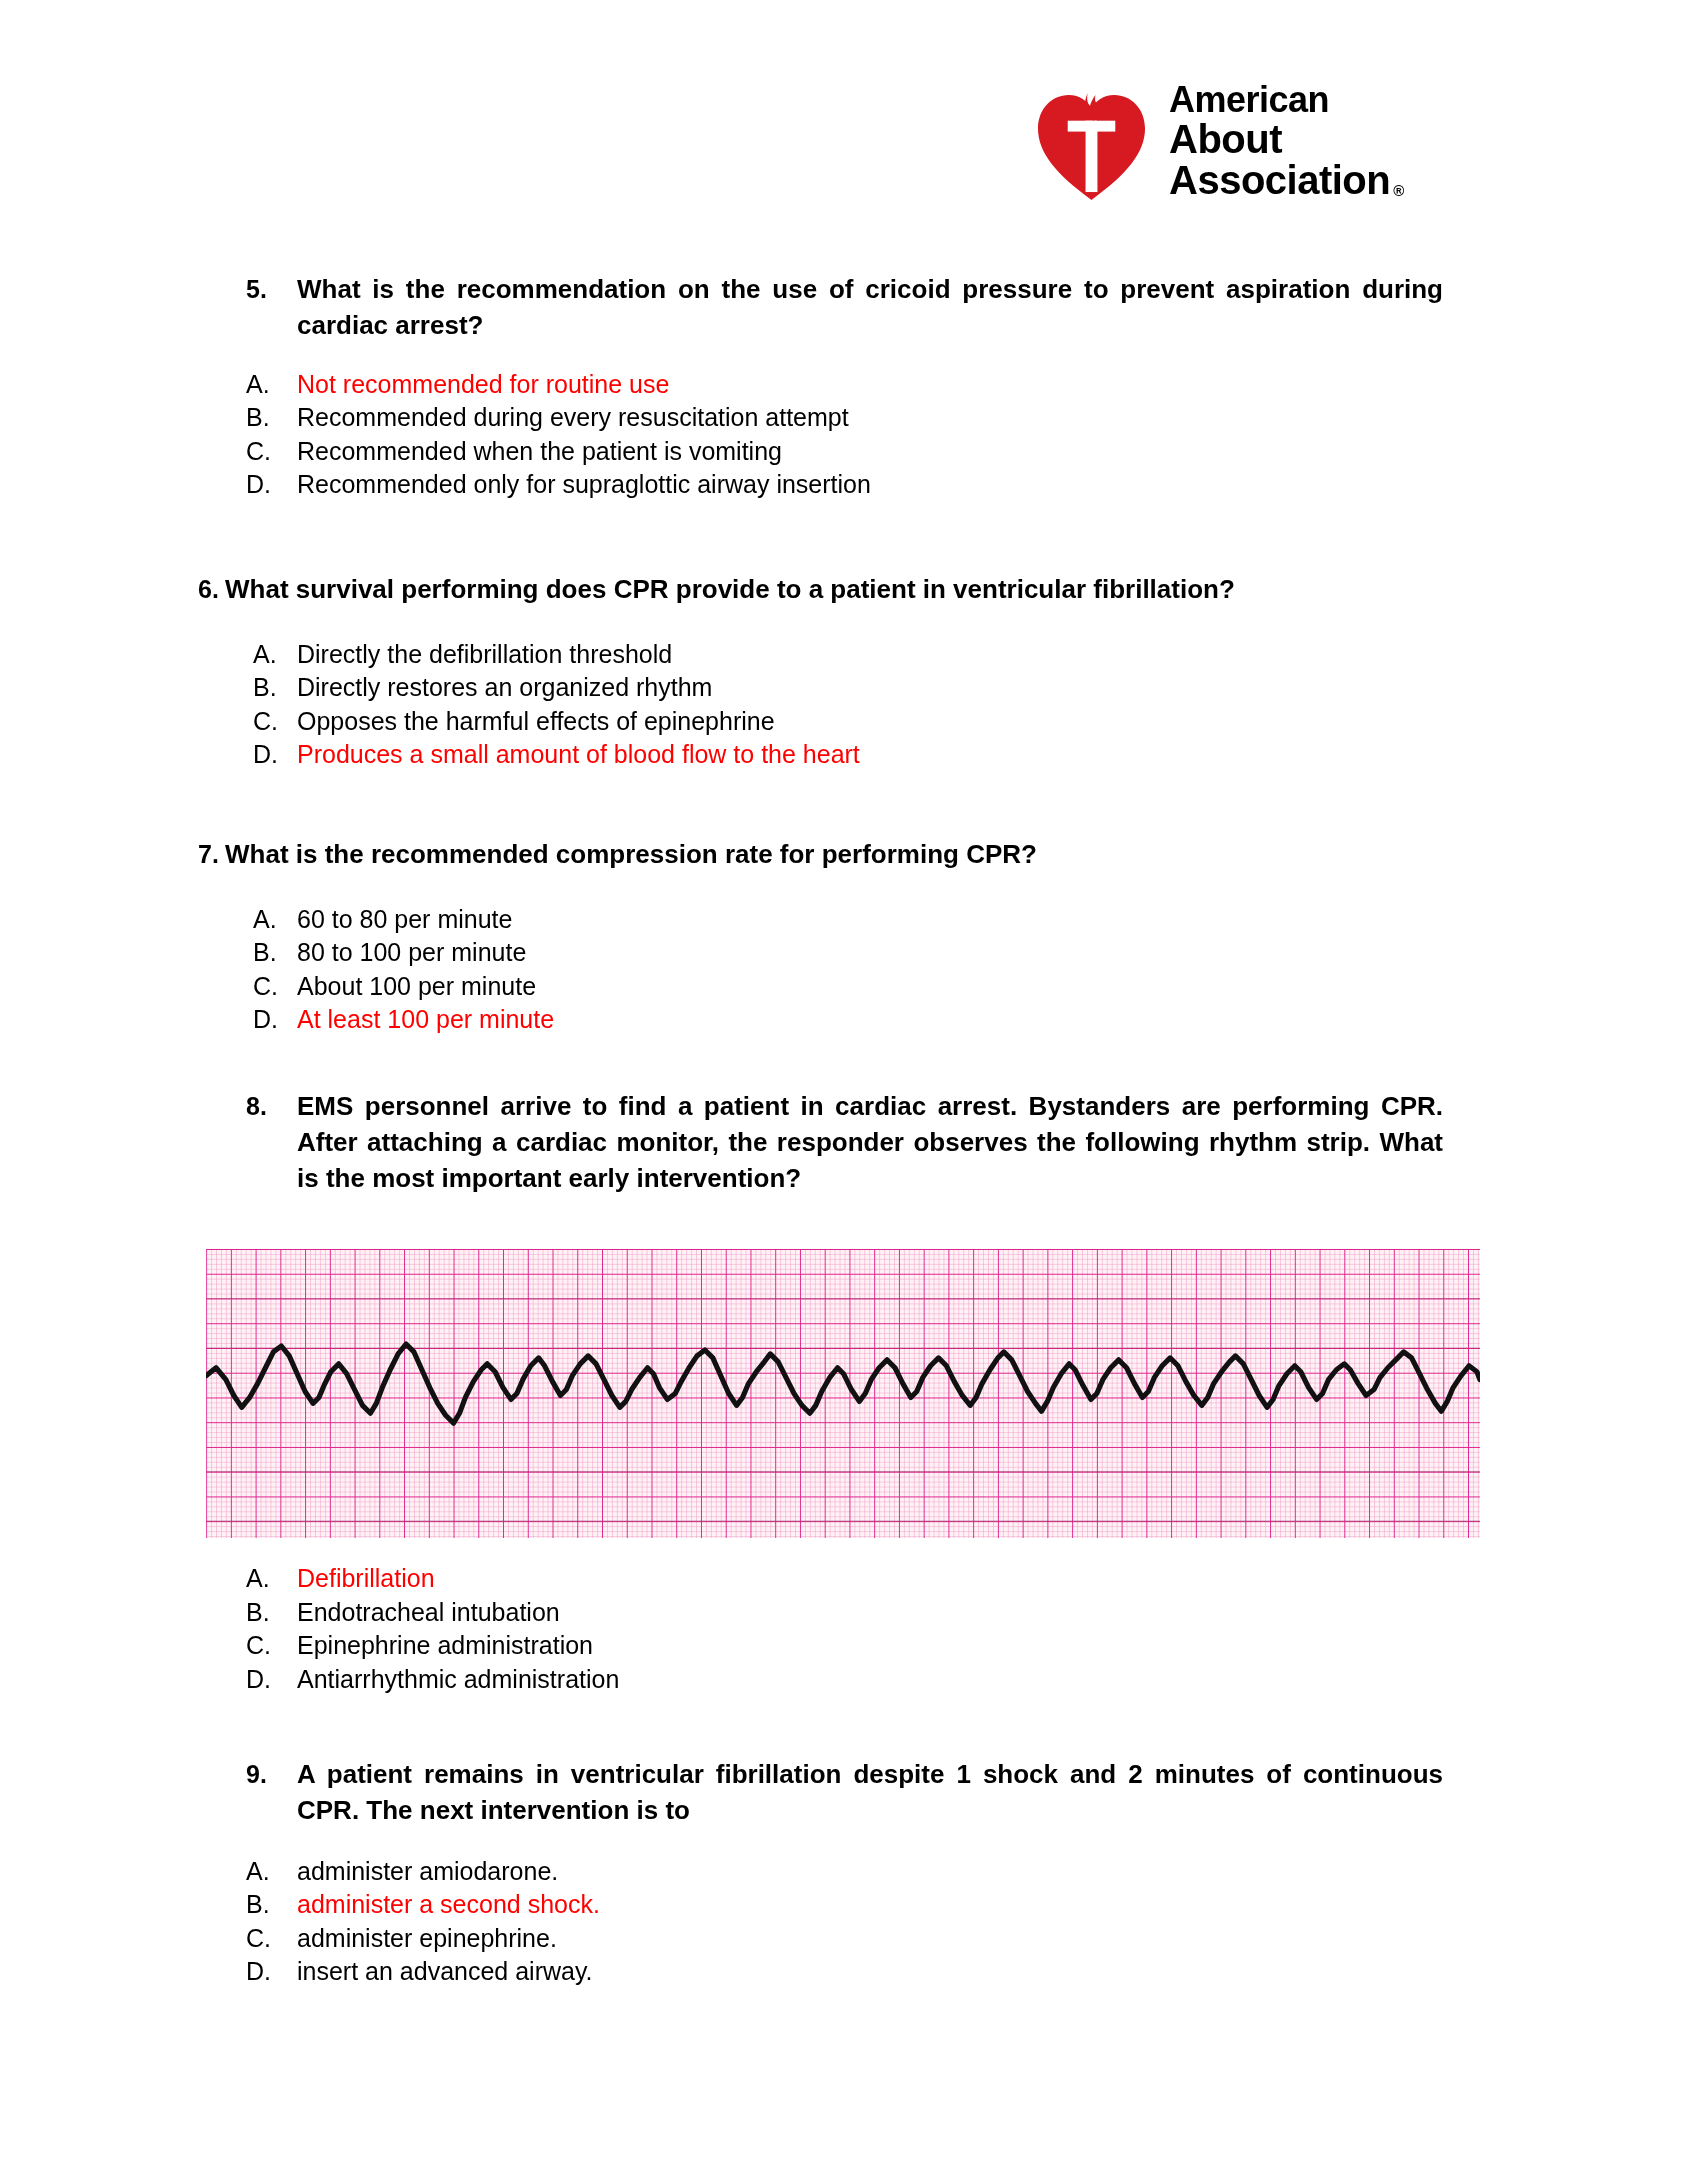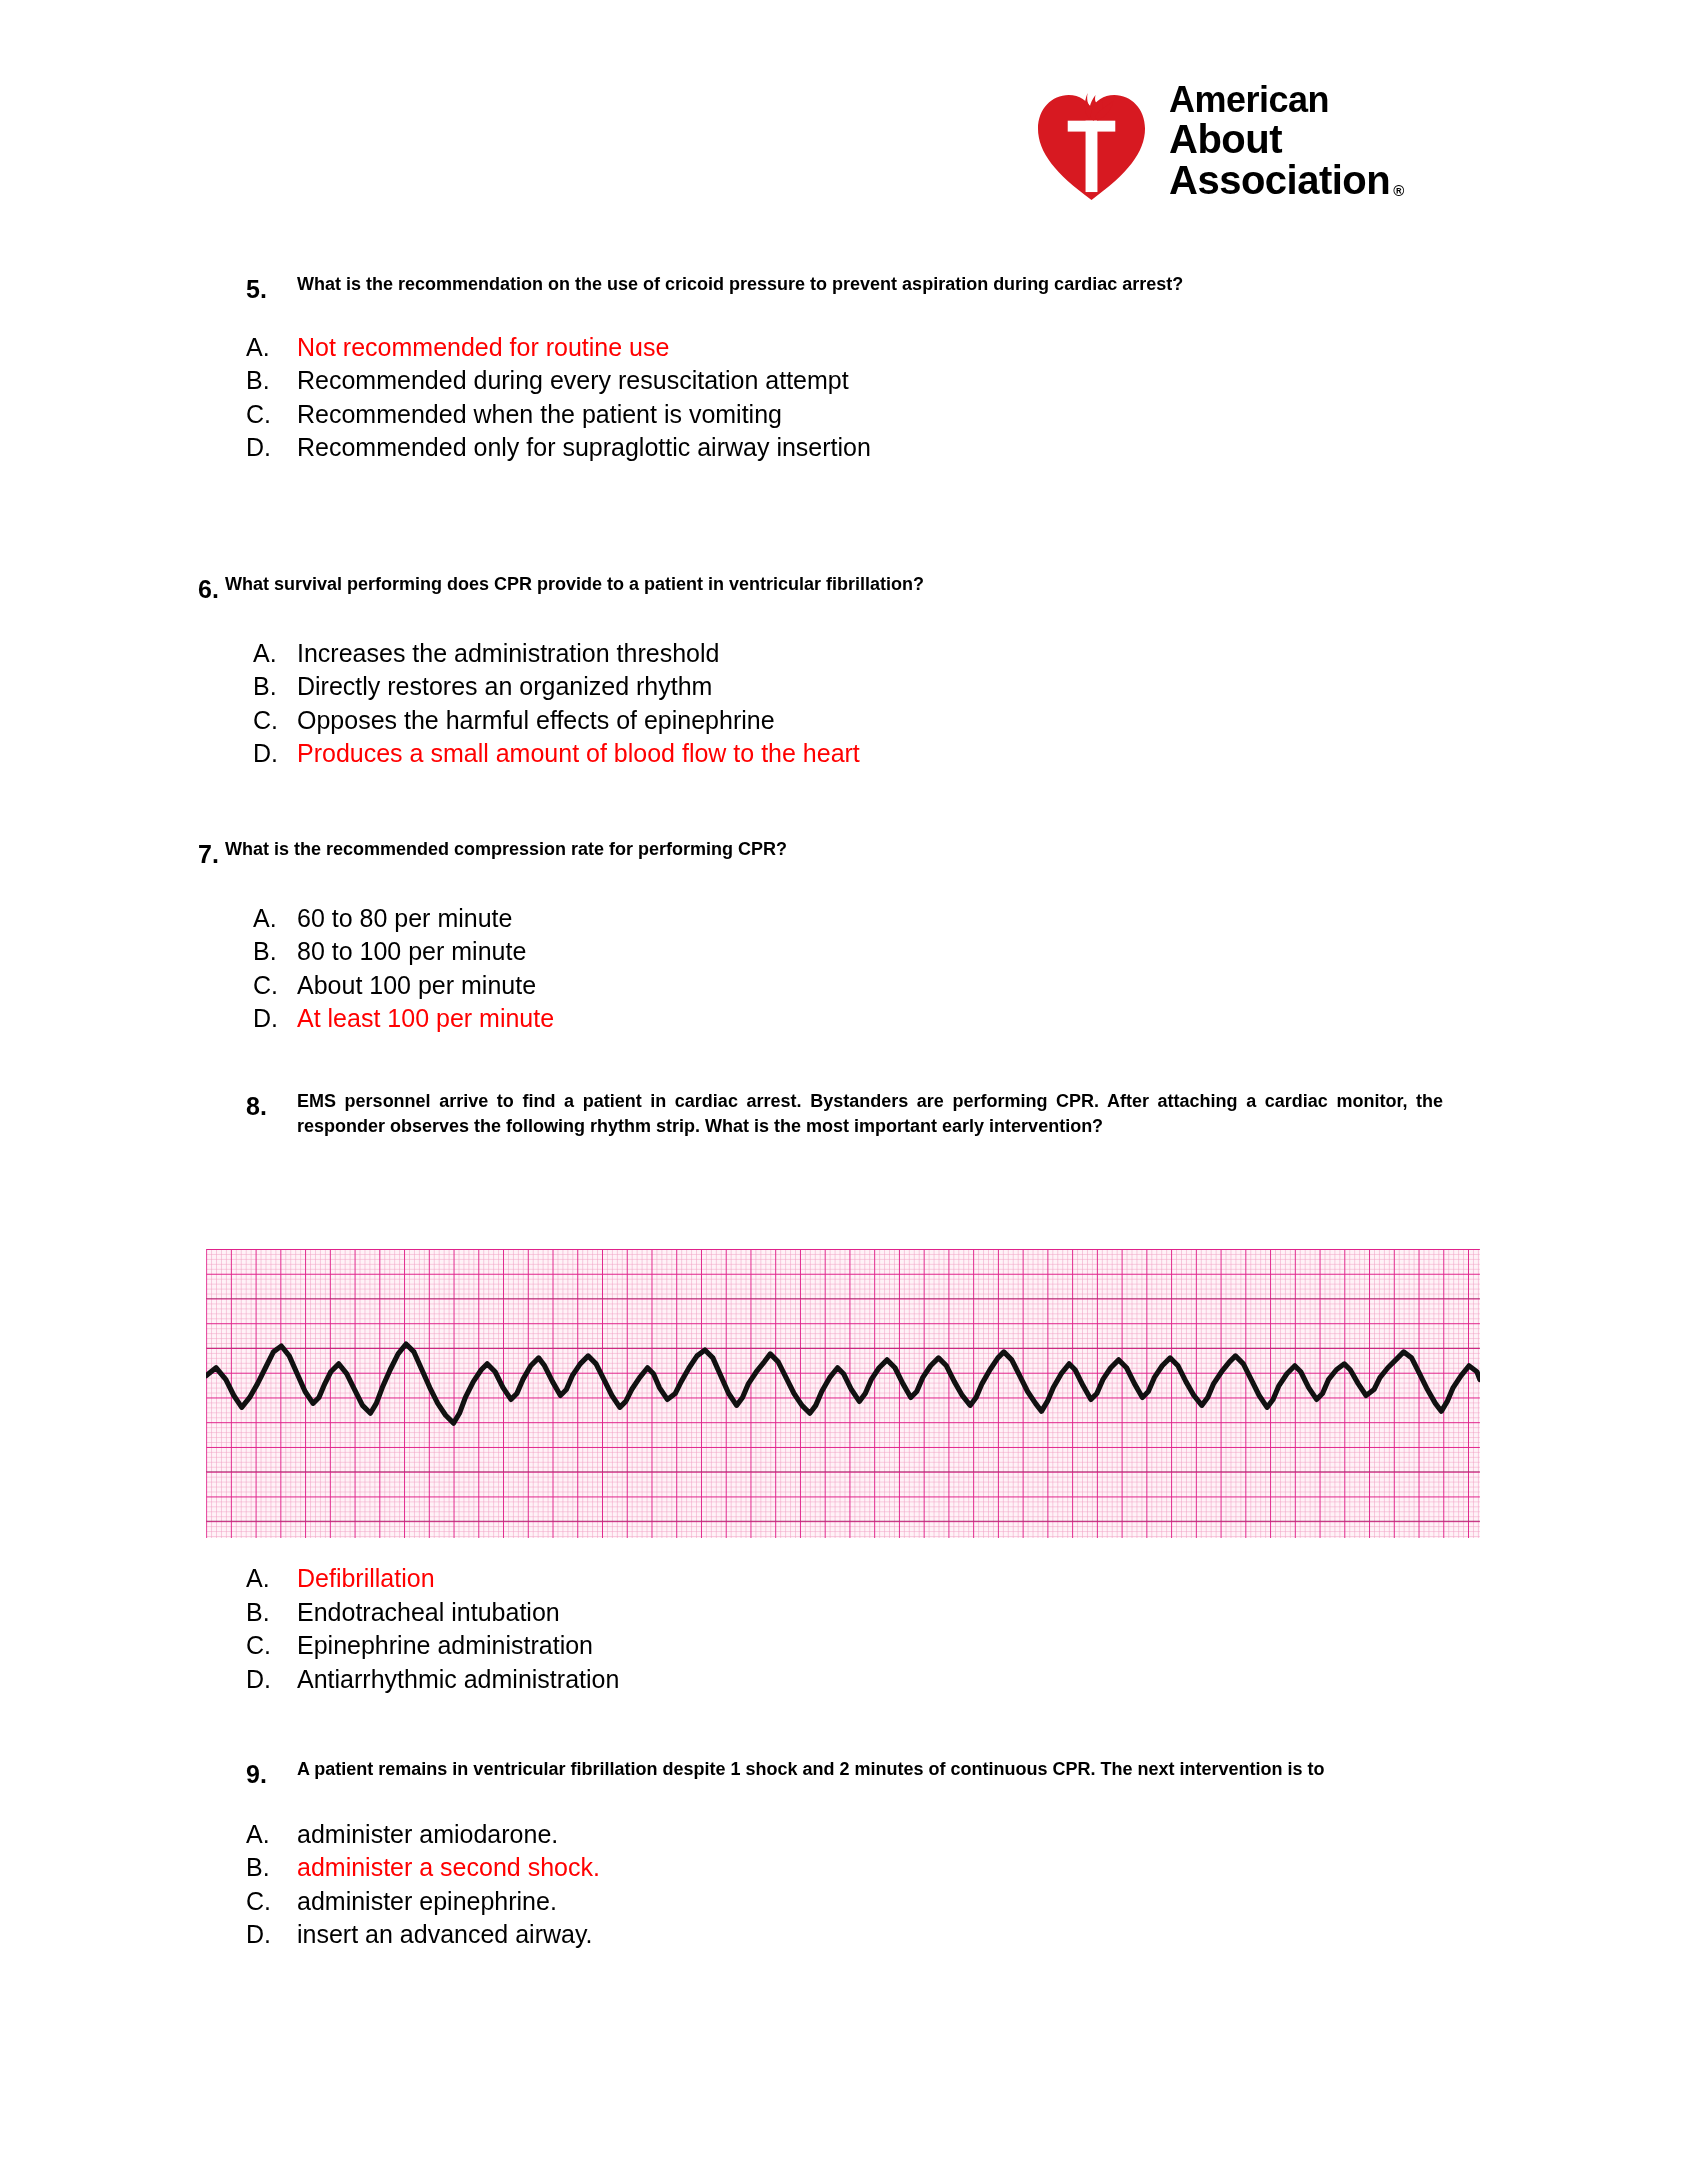--- a/index.html
+++ b/index.html
@@ -72,21 +72,21 @@
   }
   .q-num {
     font-weight: bold;
     font-size: 25px;
     line-height: 1.38;
     flex: 0 0 auto;
     white-space: nowrap;
   }
   .q-text {
     font-weight: bold;
-    font-size: 18px;
+    font-size: 26px;
     line-height: 1.38;
   }
   .q-text.justify {
     text-align: justify;
     text-align-last: left;
   }
 
   .opts { margin: 0; padding: 0; }
   .opt {
     display: flex;
@@ -164,21 +164,21 @@
   </div>
 
   <div class="qblock" style="left:198px; top:572px; width:1247px;">
     <div class="q-line">
       <div class="q-num" style="width:27px;">6.</div>
       <div class="q-text" style="width:1221px;">What survival performing does CPR provide to a patient in ventricular fibrillation?</div>
     </div>
     <div class="opts" style="margin-top:30px; margin-left:55px;">
       <div class="opt">
         <span class="opt-letter" style="width:44px;">A.</span>
-        <span class="opt-text">Increases the administration threshold</span>
+        <span class="opt-text">Directly the defibrillation threshold</span>
       </div>
       <div class="opt">
         <span class="opt-letter" style="width:44px;">B.</span>
         <span class="opt-text">Directly restores an organized rhythm</span>
       </div>
       <div class="opt">
         <span class="opt-letter" style="width:44px;">C.</span>
         <span class="opt-text">Opposes the harmful effects of epinephrine</span>
       </div>
       <div class="opt">

